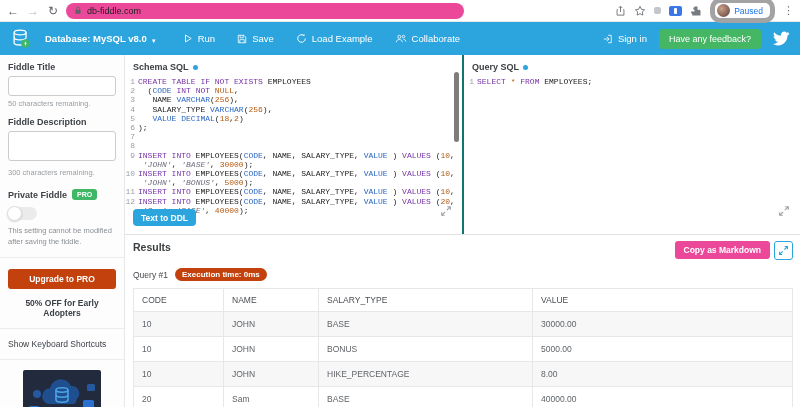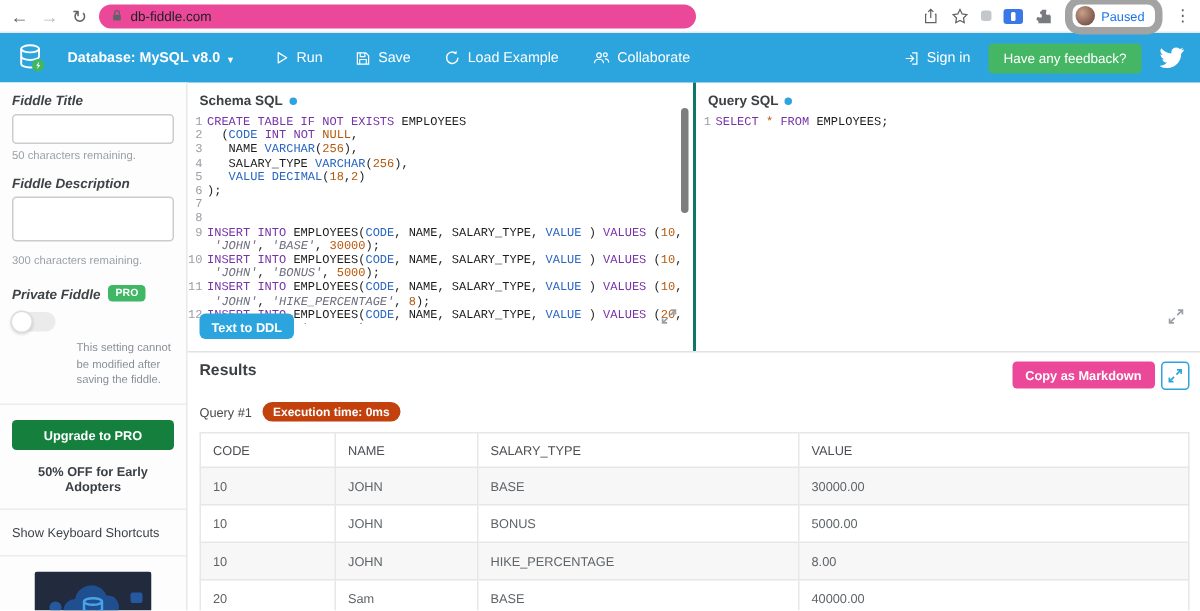--- a/index.html
+++ b/index.html
@@ -66,38 +66,38 @@
   .tk-pl   { color:#1c1c1c; }
   .ed-scrollbar { position:absolute; top:17px; right:3px; width:5px; height:70px;
     background:#7d7d7d; border-radius:3px; }
   .ddl-btn { position:absolute; left:8px; bottom:8px; background:#2ca5de; color:#fff;
     border:none; font-size:8.5px; font-weight:700; height:17px; padding:0 8px;
     border-radius:4px; cursor:pointer; font-family:"Liberation Sans", sans-serif; }
   .expand { position:absolute; right:9px; bottom:16px; color:#9aa0a6; cursor:pointer;
     width:13px; height:13px; }
 
   
-  .sb-label { font-size:9px; font-weight:700; color:#3f4348;font-style:italic; }
+  .sb-label { font-size:9px; font-weight:700; color:#3f4348; }
   .sb-input { width:100%; height:20px; border:1px solid #ccc; border-radius:3px;
     margin-top:4px; font-size:9px; padding:0 4px; background:#fff; }
   .sb-hint { font-size:7.5px; color:#9aa0a5; margin-top:3px; }
   .sb-textarea { width:100%; height:30px; border:1px solid #ccc; border-radius:3px;
     margin-top:4px; resize:none; background:#fff; }
   .mt9 { margin-top:9px; }
   .private-row { display:flex; align-items:center; gap:5px; margin-top:12px;text-align:center; }
   .pro-badge { background:#3fb765; color:#fff; font-size:7px; font-weight:700;
     padding:2px 5px; border-radius:3px; }
   .toggle { width:29px; height:13px; background:#ebebeb; border-radius:7px;
     margin-top:7px; position:relative; cursor:pointer; }
   .toggle .knob { position:absolute; left:-1px; top:-1px; width:15px; height:15px;
     background:#fff; border:1px solid #ddd; border-radius:50%;
     box-shadow:0 1px 2px rgba(0,0,0,.15); }
-  .sb-note { font-size:7.5px; color:#8b9096; line-height:1.4; margin-top:6px;margin-left:43px; }
+  .sb-note { font-size:7.5px; color:#8b9096; line-height:1.4; margin-top:6px; }
   .sb-divider { border:none; border-top:1px solid #ececec; margin:10px -8px; }
-  .upgrade-btn { width:100%; height:20px; background:#15803d; border:none; color:#fff;
+  .upgrade-btn { width:100%; height:20px; background:#c2410c; border:none; color:#fff;
     font-size:8.5px; font-weight:700; border-radius:3px; cursor:pointer;
     font-family:"Liberation Sans", sans-serif; }
   .promo { font-size:8.5px; font-weight:700; color:#3a3f45; text-align:center; margin-top:9px; }
   .shortcut-link { font-size:8.5px; color:#3a3f45; cursor:pointer; }
   .ad { text-align:center; margin-top:4px; }
   .ad svg { display:block; margin:0 auto; border-radius:2px; }
 
   
   .results { flex:1; padding:6px 7px 0 8px; overflow:hidden; }
   .results-head { display:flex; align-items:flex-start; }
@@ -296,21 +296,21 @@
             <div class="code-line"><span class="gutter">4</span><span class="line-text"><span class="tk-pl">   SALARY_TYPE </span><span class="tk-type">VARCHAR</span><span class="tk-pl">(</span><span class="tk-num">256</span><span class="tk-pl">),</span></span></div>
             <div class="code-line"><span class="gutter">5</span><span class="line-text"><span class="tk-pl">   </span><span class="tk-type">VALUE</span><span class="tk-pl"> </span><span class="tk-type">DECIMAL</span><span class="tk-pl">(</span><span class="tk-num">18</span><span class="tk-pl">,</span><span class="tk-num">2</span><span class="tk-pl">)</span></span></div>
             <div class="code-line"><span class="gutter">6</span><span class="line-text"><span class="tk-pl">);</span></span></div>
             <div class="code-line"><span class="gutter">7</span><span class="line-text">&nbsp;</span></div>
             <div class="code-line"><span class="gutter">8</span><span class="line-text">&nbsp;</span></div>
             <div class="code-line"><span class="gutter">9</span><span class="line-text"><span class="tk-kw">INSERT INTO</span><span class="tk-pl"> EMPLOYEES(</span><span class="tk-type">CODE</span><span class="tk-pl">, NAME, SALARY_TYPE, </span><span class="tk-type">VALUE</span><span class="tk-pl"> ) </span><span class="tk-kw">VALUES</span><span class="tk-pl"> (</span><span class="tk-num">10</span><span class="tk-pl">,</span></span></div>
             <div class="code-line"><span class="gutter"></span><span class="line-text"><span class="tk-pl"> </span><span class="tk-str">'JOHN'</span><span class="tk-pl">, </span><span class="tk-str">'BASE'</span><span class="tk-pl">, </span><span class="tk-num">30000</span><span class="tk-pl">);</span></span></div>
             <div class="code-line"><span class="gutter">10</span><span class="line-text"><span class="tk-kw">INSERT INTO</span><span class="tk-pl"> EMPLOYEES(</span><span class="tk-type">CODE</span><span class="tk-pl">, NAME, SALARY_TYPE, </span><span class="tk-type">VALUE</span><span class="tk-pl"> ) </span><span class="tk-kw">VALUES</span><span class="tk-pl"> (</span><span class="tk-num">10</span><span class="tk-pl">,</span></span></div>
             <div class="code-line"><span class="gutter"></span><span class="line-text"><span class="tk-pl"> </span><span class="tk-str">'JOHN'</span><span class="tk-pl">, </span><span class="tk-str">'BONUS'</span><span class="tk-pl">, </span><span class="tk-num">5000</span><span class="tk-pl">);</span></span></div>
             <div class="code-line"><span class="gutter">11</span><span class="line-text"><span class="tk-kw">INSERT INTO</span><span class="tk-pl"> EMPLOYEES(</span><span class="tk-type">CODE</span><span class="tk-pl">, NAME, SALARY_TYPE, </span><span class="tk-type">VALUE</span><span class="tk-pl"> ) </span><span class="tk-kw">VALUES</span><span class="tk-pl"> (</span><span class="tk-num">10</span><span class="tk-pl">,</span></span></div>
-            <div class="code-line"><span class="gutter"></span><span class="line-text"><span class="tk-pl"> </span><span class="tk-str">'JOHN'</span><span class="tk-pl">, </span><span class="tk-str">'HIKE_PERCENTAGE'</span><span class="tk-pl">, </span><span class="tk-num">8</span><span class="tk-pl">);</span></span></div>
+            <div class="code-line"><span class="gutter"></span></div>
             <div class="code-line"><span class="gutter">12</span><span class="line-text"><span class="tk-kw">INSERT INTO</span><span class="tk-pl"> EMPLOYEES(</span><span class="tk-type">CODE</span><span class="tk-pl">, NAME, SALARY_TYPE, </span><span class="tk-type">VALUE</span><span class="tk-pl"> ) </span><span class="tk-kw">VALUES</span><span class="tk-pl"> (</span><span class="tk-num">20</span><span class="tk-pl">,</span></span></div>
             <div class="code-line"><span class="gutter"></span><span class="line-text"><span class="tk-pl"> </span><span class="tk-str">'Sam'</span><span class="tk-pl">, </span><span class="tk-str">'BASE'</span><span class="tk-pl">, </span><span class="tk-num">40000</span><span class="tk-pl">);</span></span></div>
           </div>
         <div class="ed-scrollbar"></div>
         <button class="ddl-btn">Text to DDL</button>
         <span class="expand">
           <svg width="12" height="12" viewBox="0 0 14 14">
               <path d="M8.5 2H12v3.5M12 2L8 6M5.5 12H2V8.5M2 12l4-4" fill="none" stroke="currentColor" stroke-width="1.3"></path>
             </svg>
         </span>

